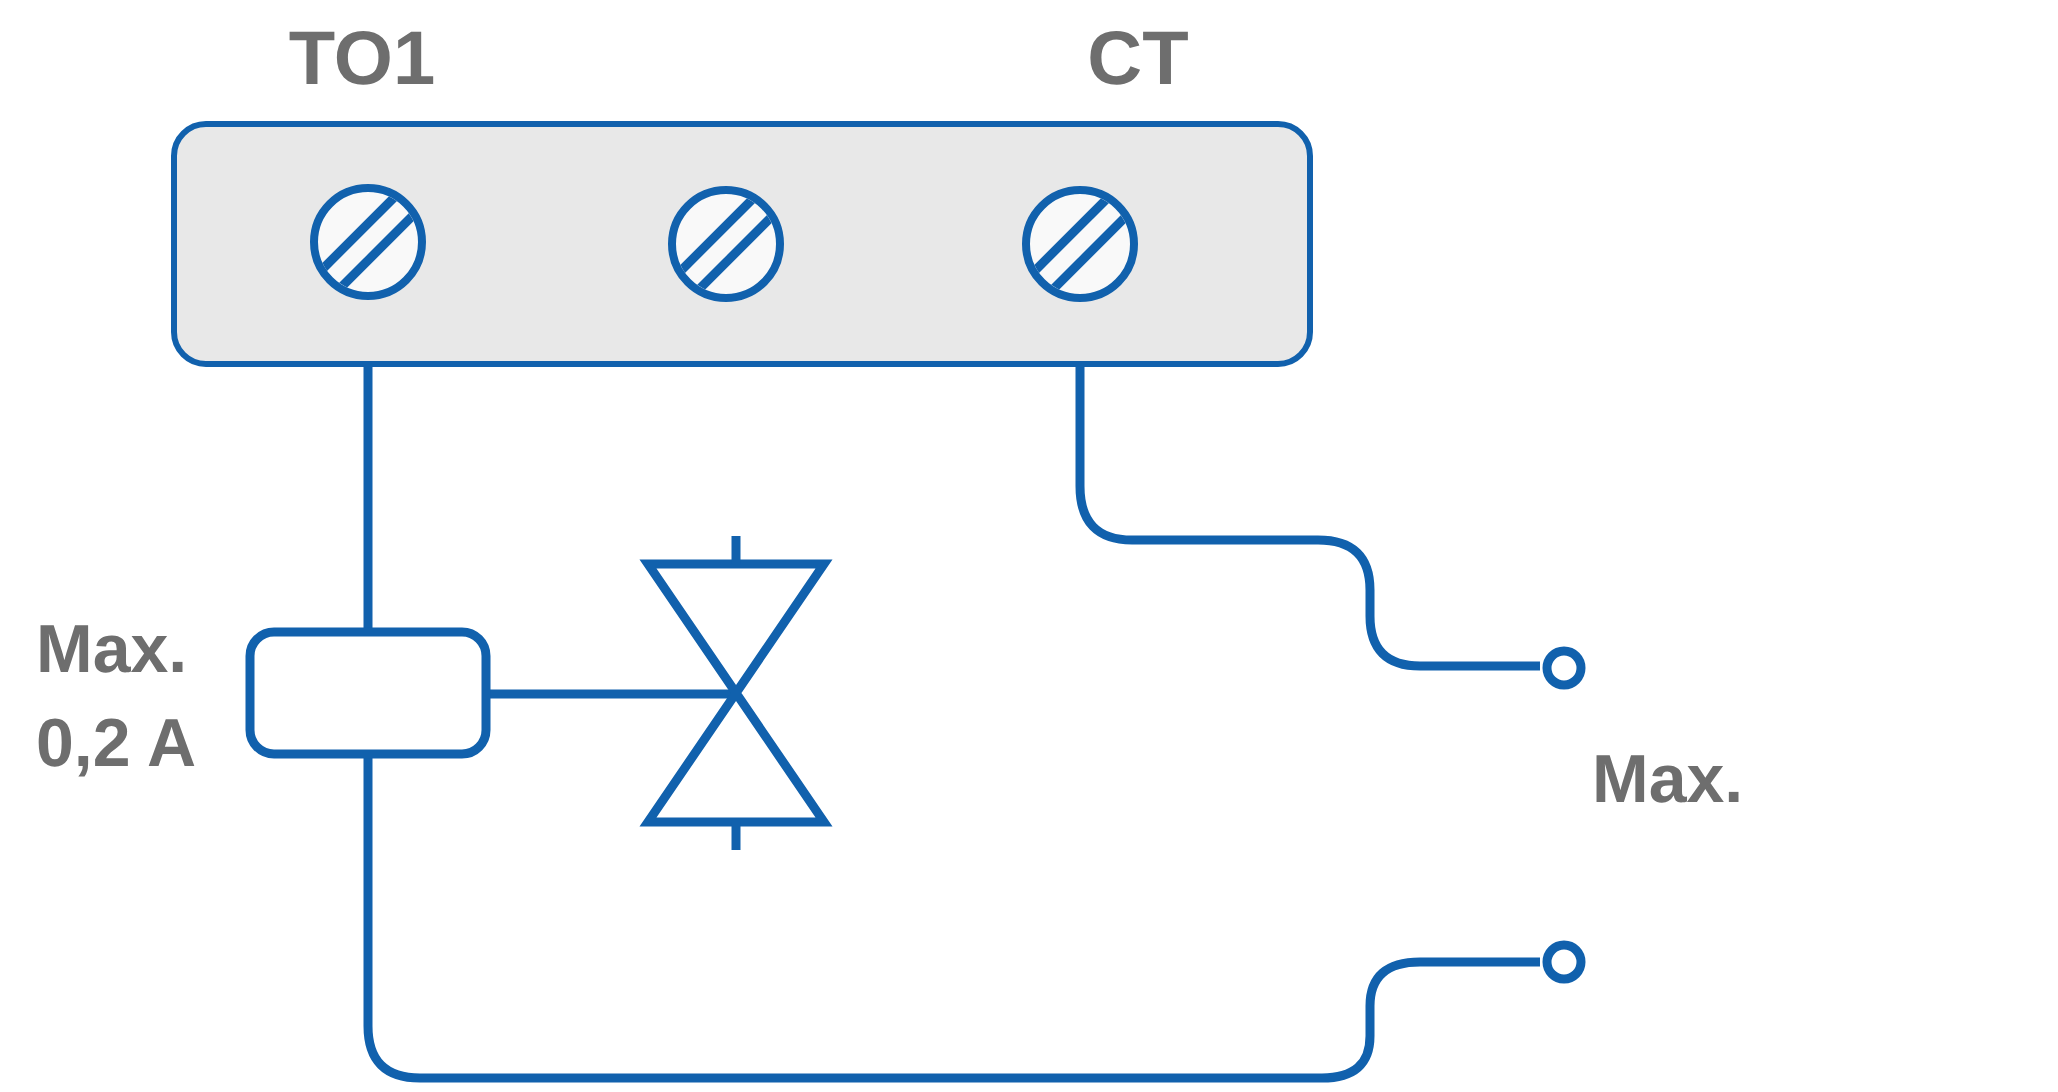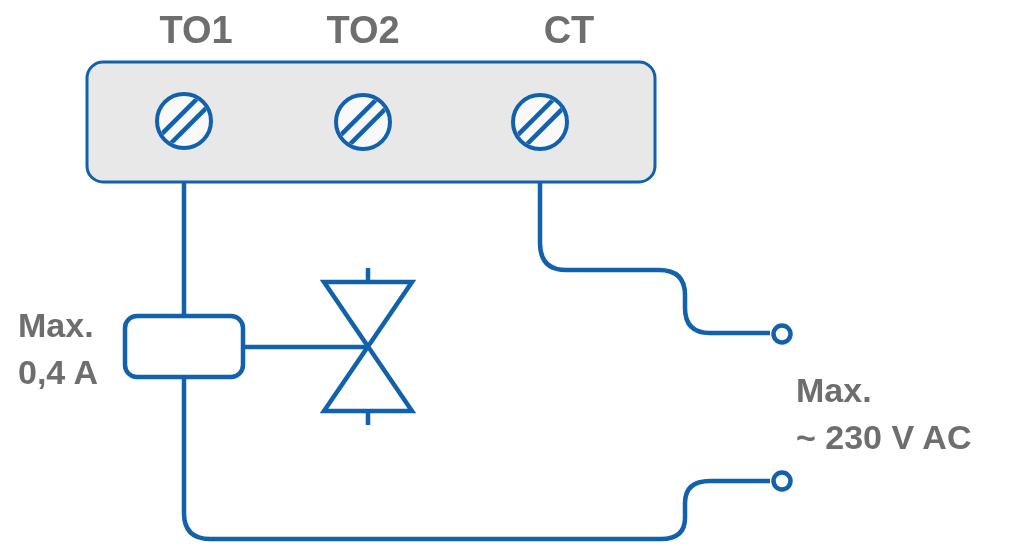--- a/index.html
+++ b/index.html
@@ -101,27 +101,25 @@
     <g>
       <path class="valve-path" d="M 324 282 H 412 L 324 411 H 412 Z"></path>
       <line class="valve-path" x1="368" y1="268" x2="368" y2="282"></line>
       <line class="valve-path" x1="368" y1="411" x2="368" y2="425"></line>
     </g>
 
     <circle class="dot" cx="782" cy="334" r="8.5"></circle>
     <circle class="dot" cx="782" cy="481" r="8.5"></circle>
   </svg>
 
-  <div class="t-label" style="left:196px">TO1</div>
-  <div class="t-label" style="left:363px">TO2</div>
+  <div class="t-label" style="left:181px">TO1</div>
   <div class="t-label" style="left:569px">CT</div>
 
   <div class="rating" style="left:18px; top:302px">
     <div>Max.</div>
-    <div>0,4 A</div>
+    <div>0,2 A</div>
   </div>
 
   <div class="rating" style="left:796px; top:367px">
     <div>Max.</div>
-    <div>~ 230 V AC</div>
   </div>
 
 </div>
 
 </body></html>

